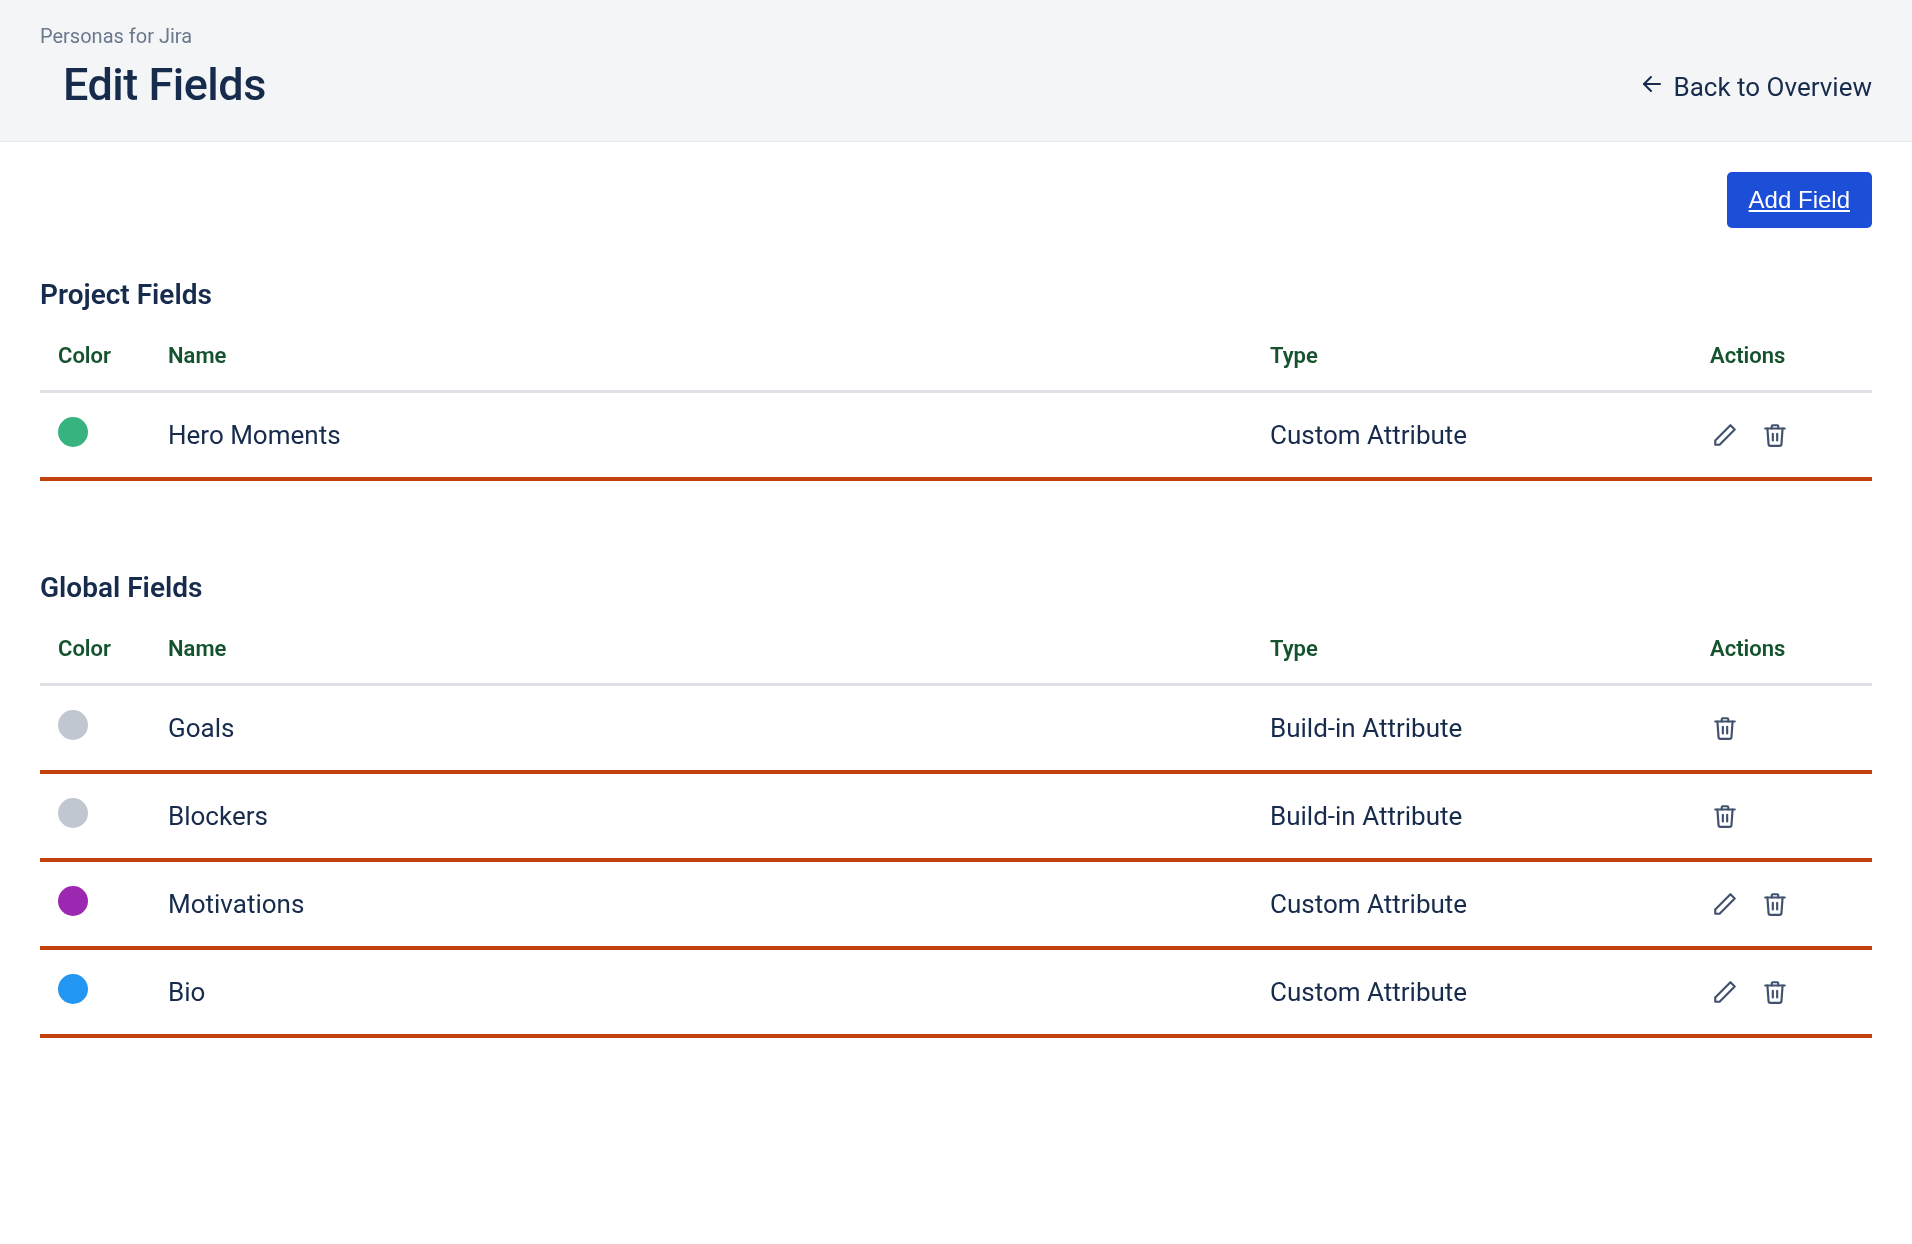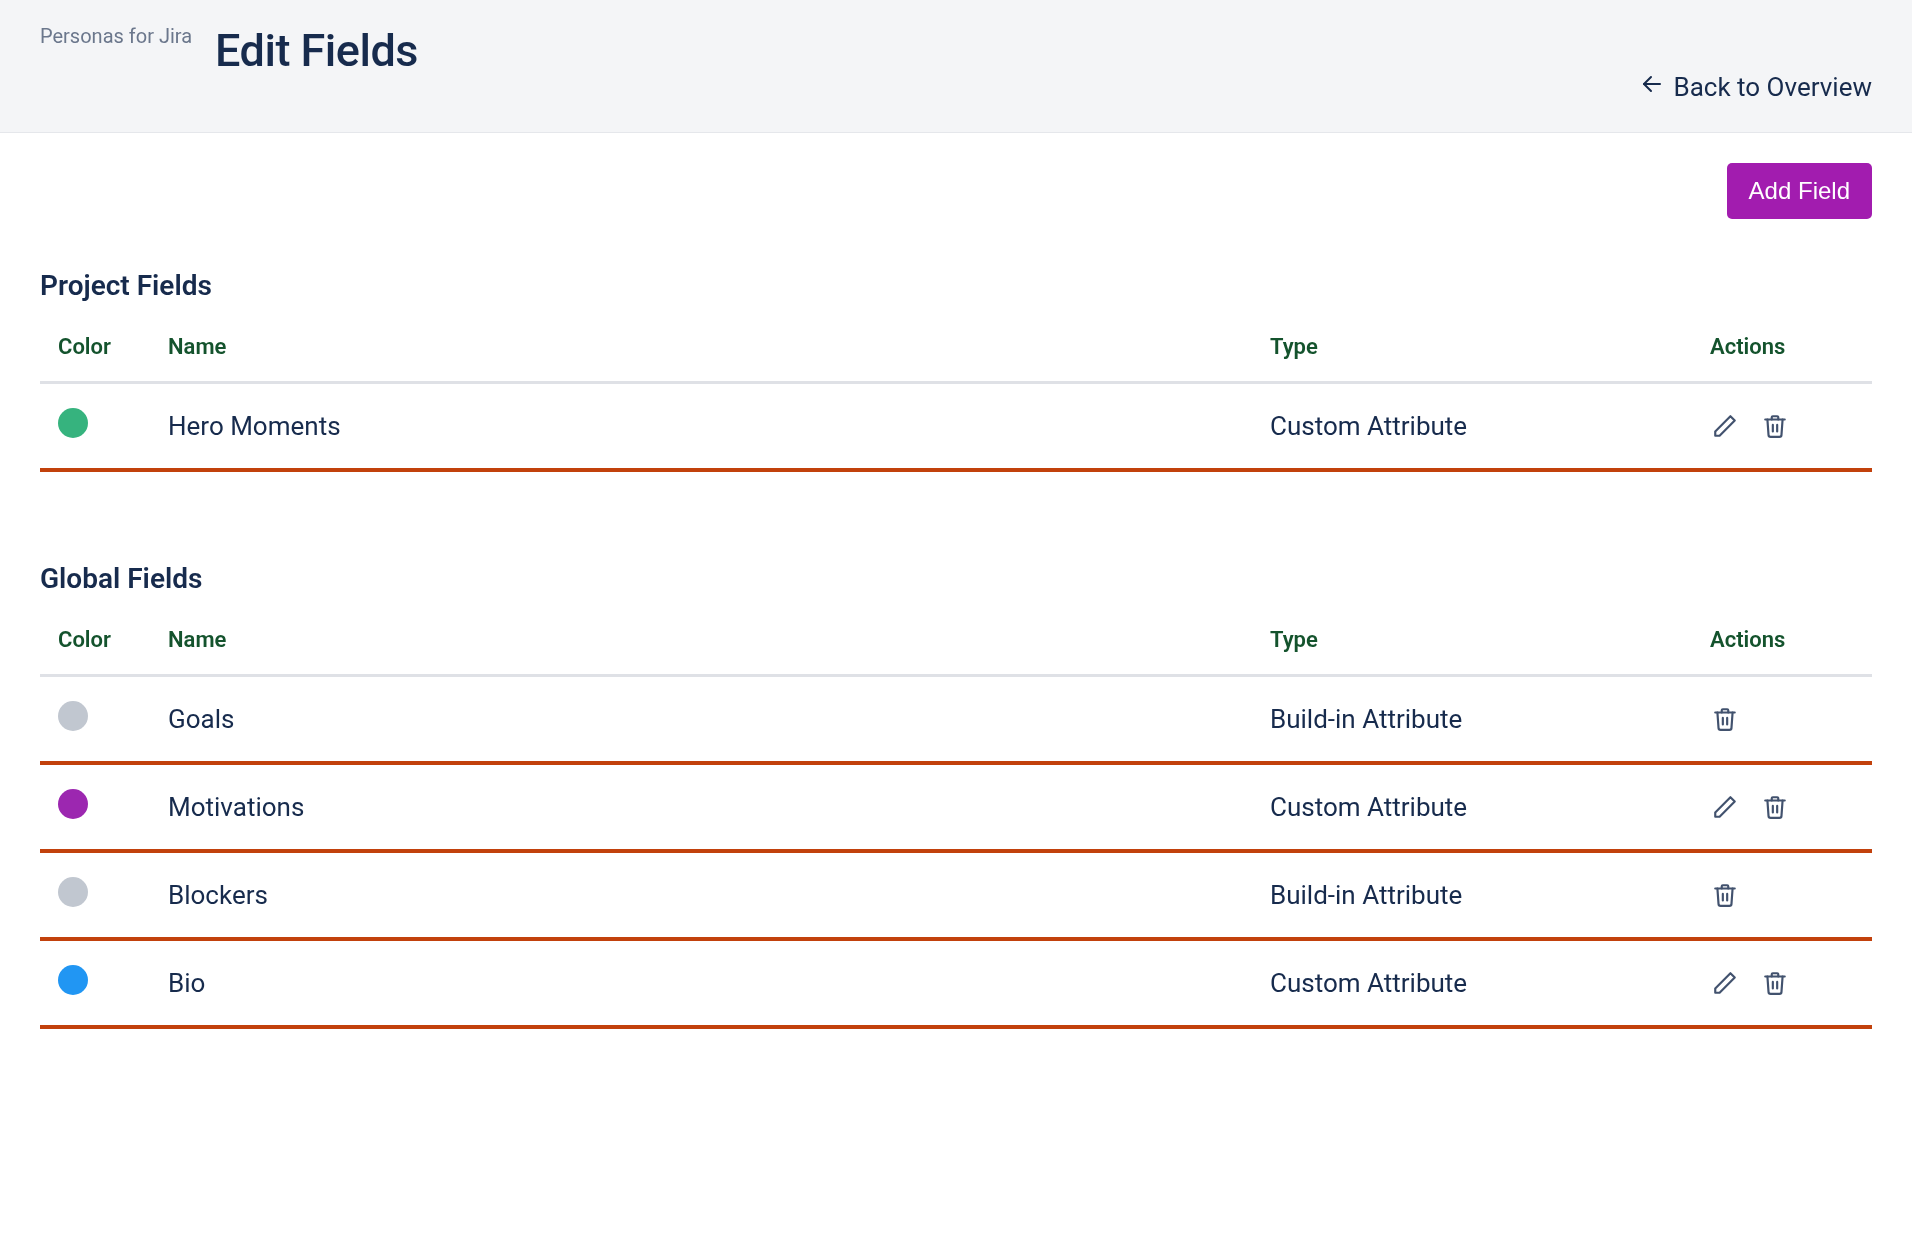--- a/index.html
+++ b/index.html
@@ -16,21 +16,21 @@
     .header-bar {
       background: #F4F5F7;
       border-bottom: 1px solid #e5e7eb;
       padding: 24px 40px 30px 40px;
       display: flex;
       justify-content: space-between;
       align-items: flex-start;
     }
     .header-left {
       display: flex;
-      flex-direction: row;
+      flex-direction: column;
     }
     .breadcrumb {
       color: #6B778C;
       font-size: 20px;
       margin-bottom: 10px;
       font-weight: 400;
     }
     .page-title {
       font-size: 45px;
       font-weight: 500;
@@ -62,22 +62,23 @@
     }
     .btn {
       font-size: 24px;
       font-weight: 500;
       padding: 14px 22px;
       border-radius: 5px;
       border: none;
       cursor: pointer;
     }
     .btn-primary {
-      background: #a21caf;
+      background: #1d4ed8;
       color: #ffffff;
+      text-decoration: underline;
     }
     .btn-secondary {
       background: #F1F2F4;
       color: #42526E;
     }
     .section {
       margin-bottom: 90px;
     }
     .section-title {
       font-size: 28px;
@@ -226,52 +227,52 @@
                       <path d="M10 11v6"></path>
                       <path d="M14 11v6"></path>
                       <path d="M9 6V4a1 1 0 0 1 1-1h4a1 1 0 0 1 1 1v2"></path>
                     </svg>
                   </span>
                 </button>
               </div>
             </td>
           </tr>
           <tr>
+            <td class="col-color"><span class="color-swatch" style="background: rgb(193, 199, 208);"></span></td>
+            <td>Blockers</td>
+            <td class="col-type">Build-in Attribute</td>
+            <td class="col-actions">
+              <div class="actions-cell">
+                <button class="icon-btn">
+                  <span>
+                    <svg width="26" height="26" viewBox="0 0 24 24" fill="none" stroke="#42526E" stroke-width="2" stroke-linecap="round" stroke-linejoin="round">
+                      <polyline points="3 6 5 6 21 6"></polyline>
+                      <path d="M19 6l-1 14a2 2 0 0 1-2 2H8a2 2 0 0 1-2-2L5 6"></path>
+                      <path d="M10 11v6"></path>
+                      <path d="M14 11v6"></path>
+                      <path d="M9 6V4a1 1 0 0 1 1-1h4a1 1 0 0 1 1 1v2"></path>
+                    </svg>
+                  </span>
+                </button>
+              </div>
+            </td>
+          </tr>
+          <tr>
             <td class="col-color"><span class="color-swatch" style="background: rgb(156, 39, 176);"></span></td>
             <td>Motivations</td>
             <td class="col-type">Custom Attribute</td>
             <td class="col-actions">
               <div class="actions-cell">
                 <button class="icon-btn">
                   <span>
                     <svg width="26" height="26" viewBox="0 0 24 24" fill="none" stroke="#42526E" stroke-width="2" stroke-linecap="round" stroke-linejoin="round">
                       <path d="M17 3l4 4L7 21H3v-4L17 3z"></path>
                     </svg>
                   </span>
                 </button>
-                <button class="icon-btn">
-                  <span>
-                    <svg width="26" height="26" viewBox="0 0 24 24" fill="none" stroke="#42526E" stroke-width="2" stroke-linecap="round" stroke-linejoin="round">
-                      <polyline points="3 6 5 6 21 6"></polyline>
-                      <path d="M19 6l-1 14a2 2 0 0 1-2 2H8a2 2 0 0 1-2-2L5 6"></path>
-                      <path d="M10 11v6"></path>
-                      <path d="M14 11v6"></path>
-                      <path d="M9 6V4a1 1 0 0 1 1-1h4a1 1 0 0 1 1 1v2"></path>
-                    </svg>
-                  </span>
-                </button>
-              </div>
-            </td>
-          </tr>
-          <tr>
-            <td class="col-color"><span class="color-swatch" style="background: rgb(193, 199, 208);"></span></td>
-            <td>Blockers</td>
-            <td class="col-type">Build-in Attribute</td>
-            <td class="col-actions">
-              <div class="actions-cell">
                 <button class="icon-btn">
                   <span>
                     <svg width="26" height="26" viewBox="0 0 24 24" fill="none" stroke="#42526E" stroke-width="2" stroke-linecap="round" stroke-linejoin="round">
                       <polyline points="3 6 5 6 21 6"></polyline>
                       <path d="M19 6l-1 14a2 2 0 0 1-2 2H8a2 2 0 0 1-2-2L5 6"></path>
                       <path d="M10 11v6"></path>
                       <path d="M14 11v6"></path>
                       <path d="M9 6V4a1 1 0 0 1 1-1h4a1 1 0 0 1 1 1v2"></path>
                     </svg>
                   </span>

